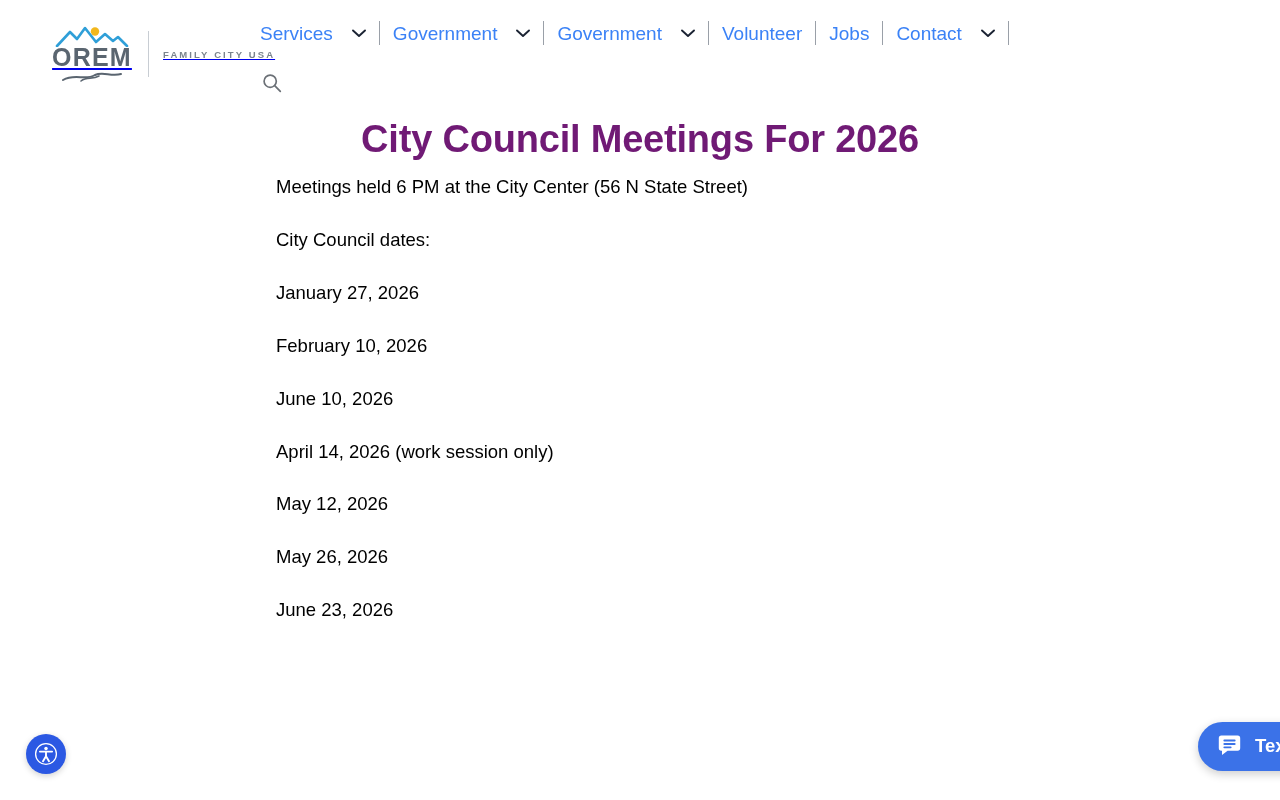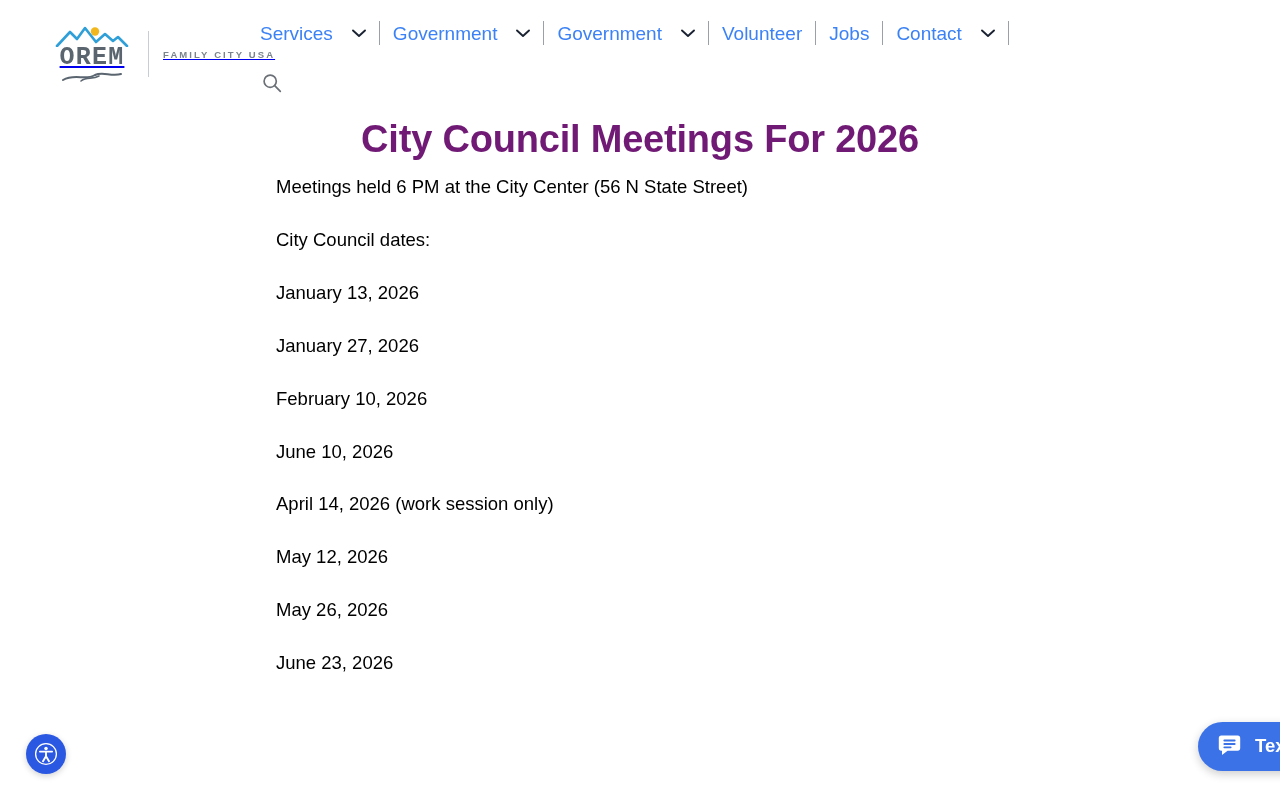--- a/index.html
+++ b/index.html
@@ -31,21 +31,21 @@
     height: 60px;
   }
   .logo-mark {
     display: flex;
     flex-direction: column;
     align-items: center;
     width: 88px;
   }
   .logo-mountains { display: block; }
   .logo-word {
-    font-family: Liberation Mono, monospace;
+    font-family: Liberation Sans, sans-serif;
     font-size: 25px;
     font-weight: 700;
     letter-spacing: 1.2px;
     color: #5a6570;
     line-height: 1;
     margin-top: -2px;
   }
   .logo-swoosh { display: block; margin-top: 1px; }
   .logo-divider {
     width: 1px;
@@ -254,21 +254,20 @@
 
 </header>
 
 <main class="page-main">
 
   <h1 class="page-title">City Council Meetings For 2026</h1>
 
   <div class="content-body">
     <p class="para">Meetings held 6 PM at the City Center (56 N State Street)</p>
     <p class="para">City Council dates:</p>
-    <p class="para">January 13, 2026</p>
     <p class="para">January 27, 2026</p>
     <p class="para">February 10, 2026</p>
     <p class="para">June 10, 2026</p>
     <p class="para">April 14, 2026 (work session only)</p>
     <p class="para">May 12, 2026</p>
     <p class="para">May 26, 2026</p>
     <p class="para">June 23, 2026</p>
   </div>
 
 </main>

